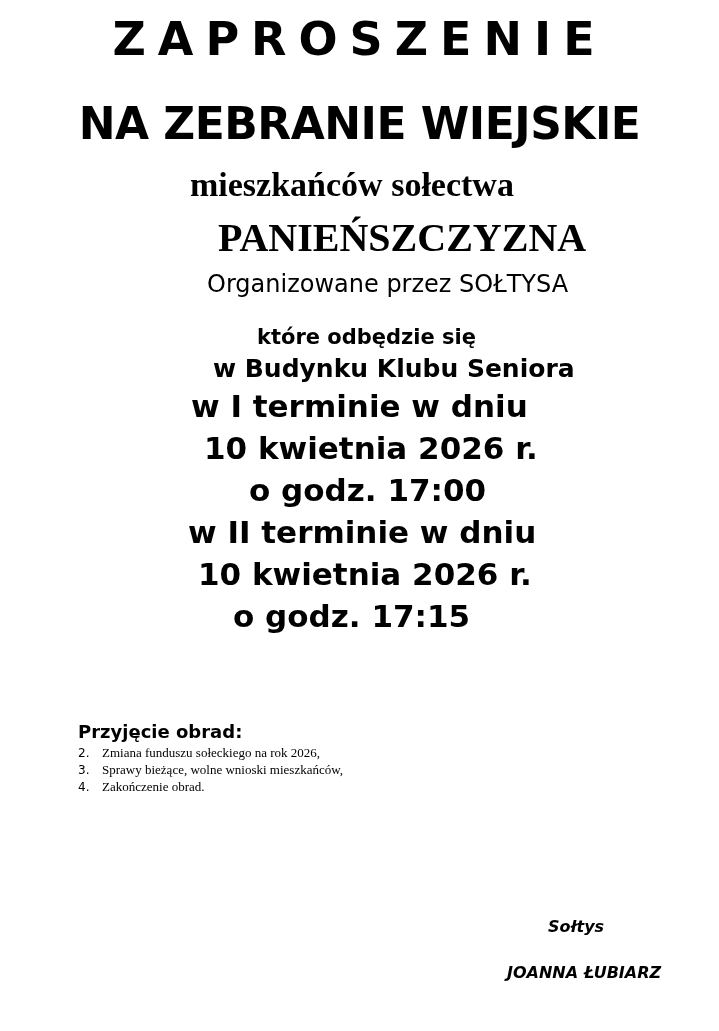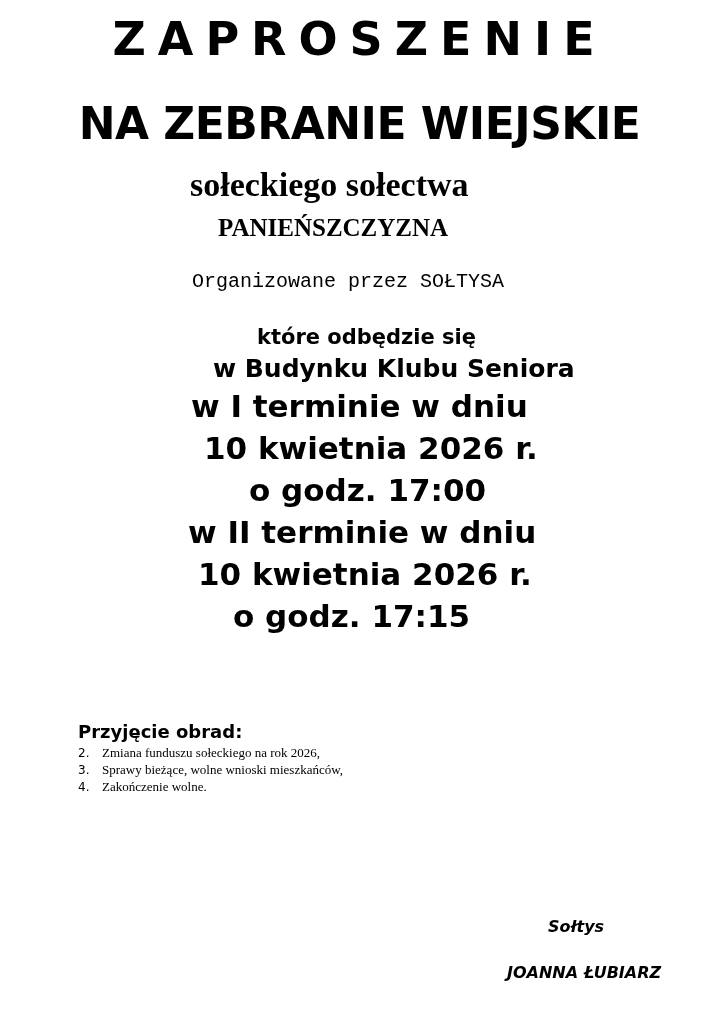--- a/index.html
+++ b/index.html
@@ -4,22 +4,22 @@
 <style>
   html, body { margin:0; padding:0; background:#ffffff; }
   body { width:719px; height:1031px; position:relative; overflow:hidden; color:#000; }
   .abs { position:absolute; white-space:nowrap; }
   .center { left:0; width:719px; text-align:center; }
   .sans { font-family:"DejaVu Sans", sans-serif; }
   .serif { font-family:"Liberation Serif", serif; }
   #title { top:12px; font-size:46px; font-weight:bold; letter-spacing:12px; }
   #subtitle { top:98px; font-size:44px; font-weight:bold; letter-spacing:-0.5px; }
   #residents { top:166px; left:190px; font-size:34px; font-weight:bold; }
-  #village { top:214px; left:218px; font-size:25px; font-weight:bold; }
-  #organized { top:270px; left:192px; font-size:20px;font-family:Liberation Mono, monospace; }
+  #village { top:214px; left:218px; font-size:40px; font-weight:bold; }
+  #organized { top:270px; left:207px; font-size:24px; }
   #which { top:325px; left:257px; font-size:21px; font-weight:bold; }
   #place { top:354px; left:213px; font-size:25px; font-weight:bold; }
   .term { font-size:31px; font-weight:bold; }
   #t1a { top:388px; left:191px; }
   #t1b { top:430px; left:204px; }
   #t1c { top:472px; left:249px; }
   #t2a { top:514px; left:188px; }
   #t2b { top:556px; left:198px; }
   #t2c { top:598px; left:233px; }
   #agenda-title { top:721px; left:78px; font-size:18px; font-weight:bold; }
@@ -28,34 +28,34 @@
   ol#agenda li .num { display:inline-block; width:24px; font-family:"DejaVu Sans", sans-serif; font-size:12px; }
   .strike { text-decoration:line-through; }
   #role { top:917px; left:548px; font-size:16px; font-weight:bold; font-style:italic; }
   #name { top:963px; left:507px; font-size:16px; font-weight:bold; font-style:italic; }
 </style>
 </head>
 <body>
 
 <div id="title" class="abs center sans">ZAPROSZENIE</div>
 <div id="subtitle" class="abs center sans">NA ZEBRANIE WIEJSKIE</div>
-<div id="residents" class="abs serif">sołeckiego sołectwa</div>
+<div id="residents" class="abs serif">mieszkańców sołectwa</div>
 <div id="village" class="abs serif">PANIEŃSZCZYZNA</div>
 <div id="organized" class="abs sans">Organizowane przez SOŁTYSA</div>
 <div id="which" class="abs sans">które odbędzie się</div>
 <div id="place" class="abs sans">w Budynku Klubu Seniora</div>
 
 <div id="t1a" class="abs sans term">w  I terminie w dniu</div>
 <div id="t1b" class="abs sans term">10 kwietnia 2026 r.</div>
 <div id="t1c" class="abs sans term">o godz. 17:00</div>
 <div id="t2a" class="abs sans term">w II terminie w dniu</div>
 <div id="t2b" class="abs sans term">10 kwietnia 2026 r.</div>
 <div id="t2c" class="abs sans term">o godz. 17:15</div>
 
 <div id="agenda-title" class="abs sans">Przyjęcie obrad:</div>
 <ol id="agenda">
   <li><span class="num">2.</span><span>Zmiana funduszu sołeckiego na rok 2026,</span></li>
   <li><span class="num">3.</span><span>Sprawy bieżące, wolne wnioski mieszkańców,</span></li>
-  <li><span class="num">4.</span><span>Zakończenie wolne.</span></li>
+  <li><span class="num">4.</span><span>Zakończenie obrad.</span></li>
 </ol>
 
 <div id="role" class="abs sans">Sołtys</div>
 <div id="name" class="abs sans">JOANNA ŁUBIARZ</div>
 
 </body></html>

